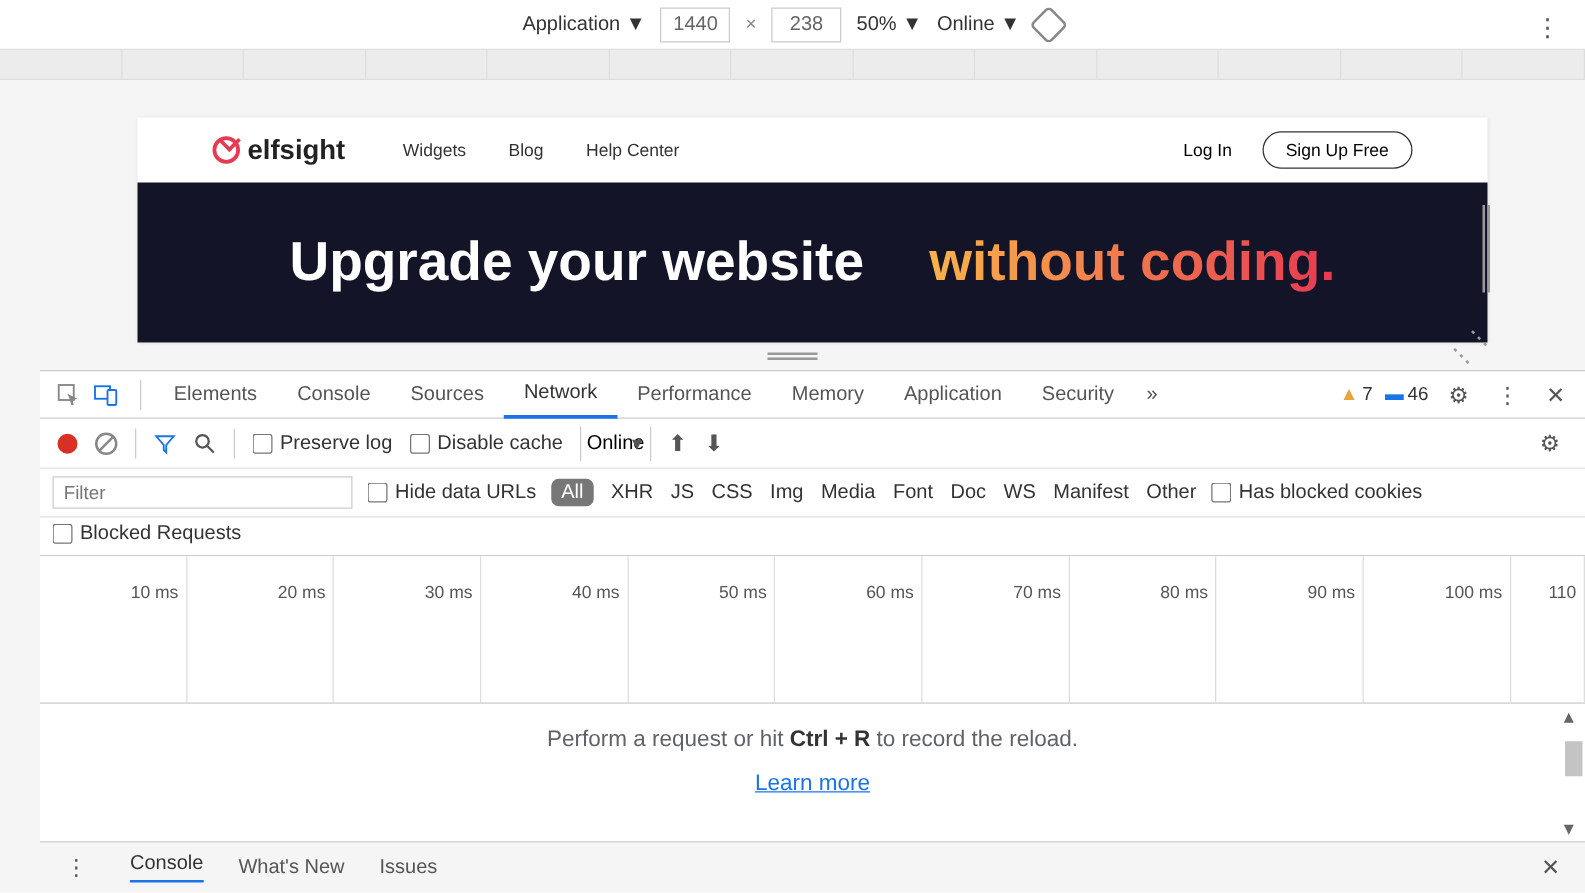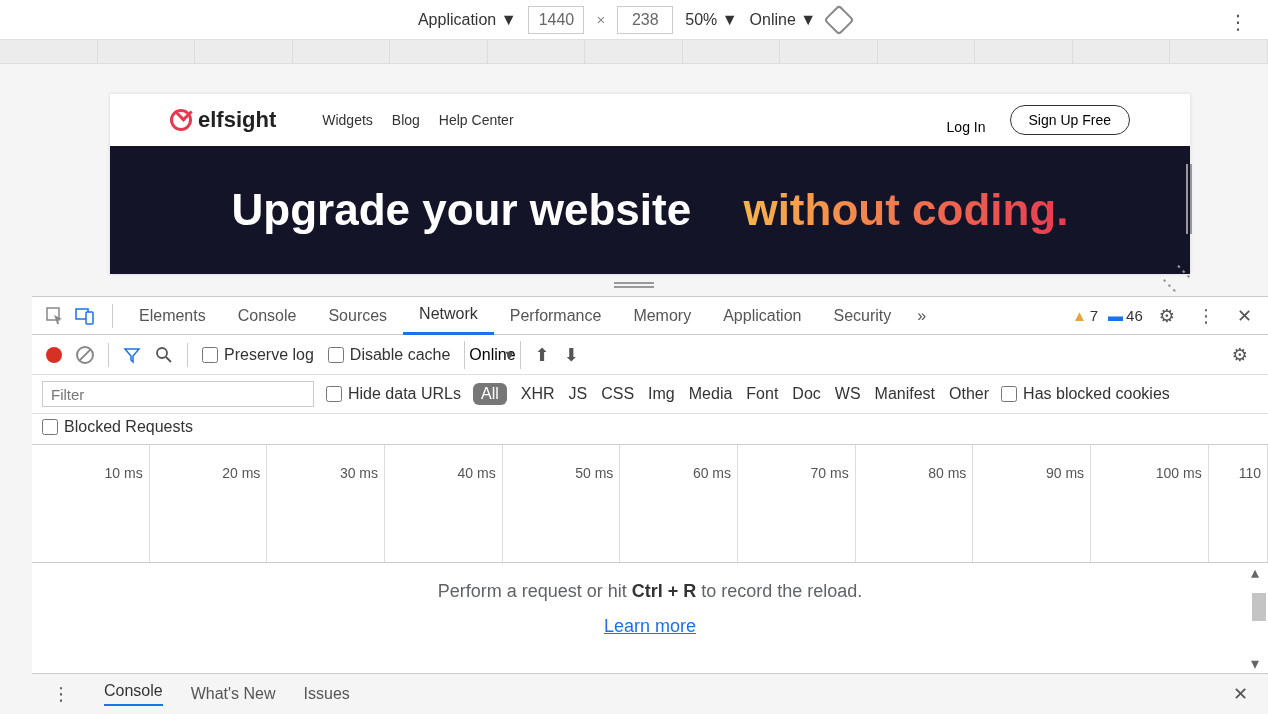--- a/index.html
+++ b/index.html
@@ -12,23 +12,23 @@
 .rotate-icon { width: 22px; height: 22px; border: 2px solid #888; border-radius: 4px; transform: rotate(45deg); }
 .more-dots { position: absolute; right: 20px; top: 10px; cursor: pointer; color: #555; font-size: 20px; }
 .ruler { height: 24px; background: #ececec; border-bottom: 1px solid #ddd; display: flex; }
 .ruler div { flex: 1; border-right: 1px solid #ddd; }
 .viewport { flex: none; height: 232px; background: #f5f5f5; position: relative; display: flex; justify-content: center; padding-top: 30px; padding-left: 32px; }
 .page-frame { width: 1080px; height: 180px; background: #fff; box-shadow: 0 0 4px rgba(0,0,0,0.12); }
 .site-header { height: 52px; display: flex; align-items: center; padding: 0 60px; gap: 46px; }
 .logo { display: flex; align-items: center; gap: 6px; font-weight: 700; color: #222; font-size: 22px; }
 .logo-mark { width: 22px; height: 22px; border: 3px solid #e73952; border-radius: 50%; position: relative; }
 .logo-mark::after { content: ""; position: absolute; width: 10px; height: 10px; border-right: 3px solid #e73952; border-bottom: 3px solid #e73952; transform: rotate(45deg); top: -6px; left: 4px; }
-.nav-links { display: flex; gap: 19px; font-size: 14px; color: #333; }
+.nav-links { display: flex; gap: 34px; font-size: 14px; color: #333; }
 .nav-links span { cursor: pointer; }
-.header-right { margin-left: auto; display: flex; align-items: flex-end; gap: 24px; font-size: 14px; }
+.header-right { margin-left: auto; display: flex; align-items: center; gap: 24px; font-size: 14px; }
 .signup-btn { border: 1px solid #333; border-radius: 20px; padding: 6px 18px; cursor: pointer; }
 .hero { height: 128px; background: #141428; display: flex; align-items: center; justify-content: center; }
 .hero-text { font-size: 44px; font-weight: 800; color: #fff; }
 .hero-text .grad { background: linear-gradient(90deg, #f9b34a 0%, #e73952 100%); -webkit-background-clip: text; color: transparent; margin-left: 40px; }
 .vp-handle-r { position: absolute; right: 76px; top: 100px; width: 6px; height: 70px; display: flex; gap: 2px; }
 .vp-handle-r div { width: 2px; background: #999; }
 .vp-handle-b { position: absolute; bottom: 8px; left: 50%; transform: translateX(-50%); width: 40px; height: 6px; display: flex; flex-direction: column; gap: 2px; }
 .vp-handle-b div { height: 2px; background: #999; }
 .corner-handle { position: absolute; right: 72px; bottom: 6px; color: #999; font-size: 20px; transform: rotate(-45deg); }
 .devtools { flex: 1; display: flex; flex-direction: column; border-top: 1px solid #ccc; background: #fff; margin-left: 32px; }
@@ -50,21 +50,21 @@
 .clear-icon::after { content: ""; position: absolute; width: 16px; height: 2px; background: #888; top: 6px; left: -1px; transform: rotate(-45deg); }
 .vsep { width: 1px; height: 24px; background: #ccc; }
 .funnel, .mag { color: #555; cursor: pointer; font-size: 18px; }
 .chk { display: flex; align-items: center; gap: 6px; font-size: 16px; color: #333; cursor: pointer; }
 .chk input { width: 16px; height: 16px; }
 .throttle-wrap { border-left: 1px solid #ccc; border-right: 1px solid #ccc; padding: 0 4px; height: 28px; display: flex; align-items: center; position: relative; }
 .throttle-wrap::after { content: "▾"; position: absolute; right: 6px; color: #555; }
 .arrow-ic { color: #555; cursor: pointer; font-size: 18px; }
 .net-toolbar .gear-r { margin-left: auto; }
 .filter-row { padding: 6px 10px; display: flex; align-items: center; gap: 12px; flex-wrap: wrap; border-bottom: 1px solid #e0e0e0; }
-.filter-input { width: 272px; height: 26px; border: 1px solid #ccc; padding: 0 8px; font-size: 15px; color: #a16207; }
+.filter-input { width: 240px; height: 26px; border: 1px solid #ccc; padding: 0 8px; font-size: 15px; color: #a16207; }
 .filter-types { display: flex; gap: 14px; font-size: 16px; color: #333; align-items: center; }
 .ft { cursor: pointer; }
 .ft.active { background: #777; color: #fff; padding: 2px 8px; border-radius: 6px; }
 .filter-row2 { padding: 4px 10px 8px; display: flex; align-items: center; gap: 8px; border-bottom: 1px solid #ccc; }
 .timeline { height: 118px; border-bottom: 1px solid #ccc; position: relative; background: #fff; }
 .tl-ticks { display: flex; height: 100%; }
 .tl-col { flex: 1; border-right: 1px solid #ddd; position: relative; }
 .tl-col span { position: absolute; top: 20px; right: 6px; font-size: 14px; color: #555; }
 .empty-state { flex: 1; display: flex; flex-direction: column; align-items: center; justify-content: flex-start; padding-top: 18px; gap: 14px; position: relative; border-bottom: 1px solid #ccc; }
 .empty-text { font-size: 18px; color: #5f6368; }

